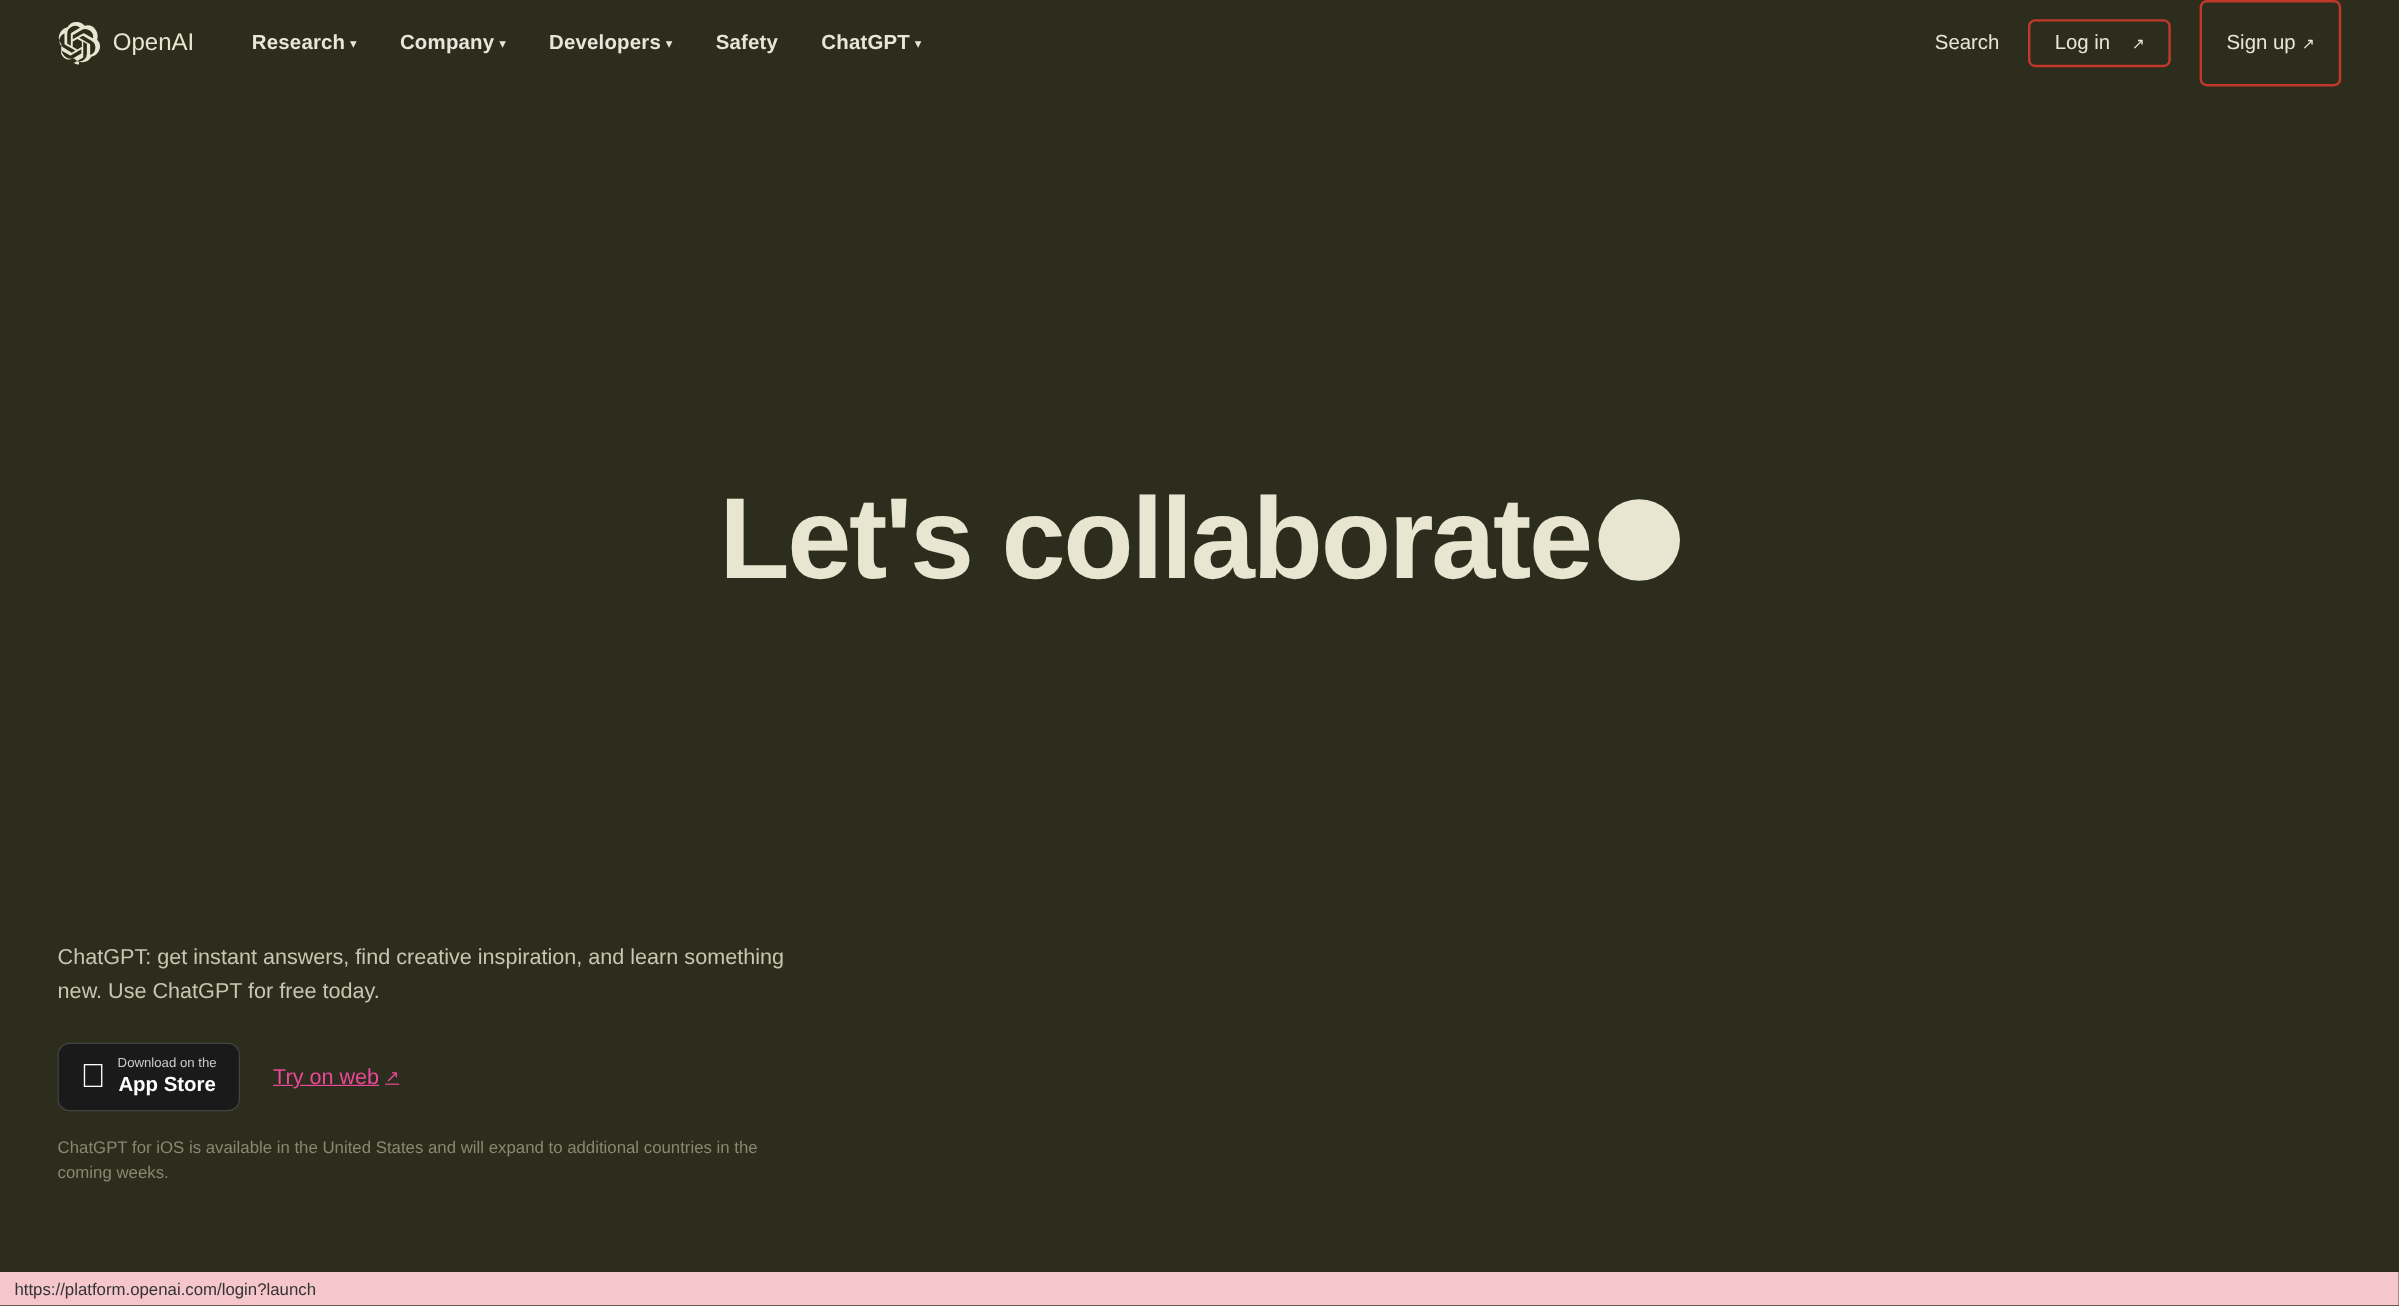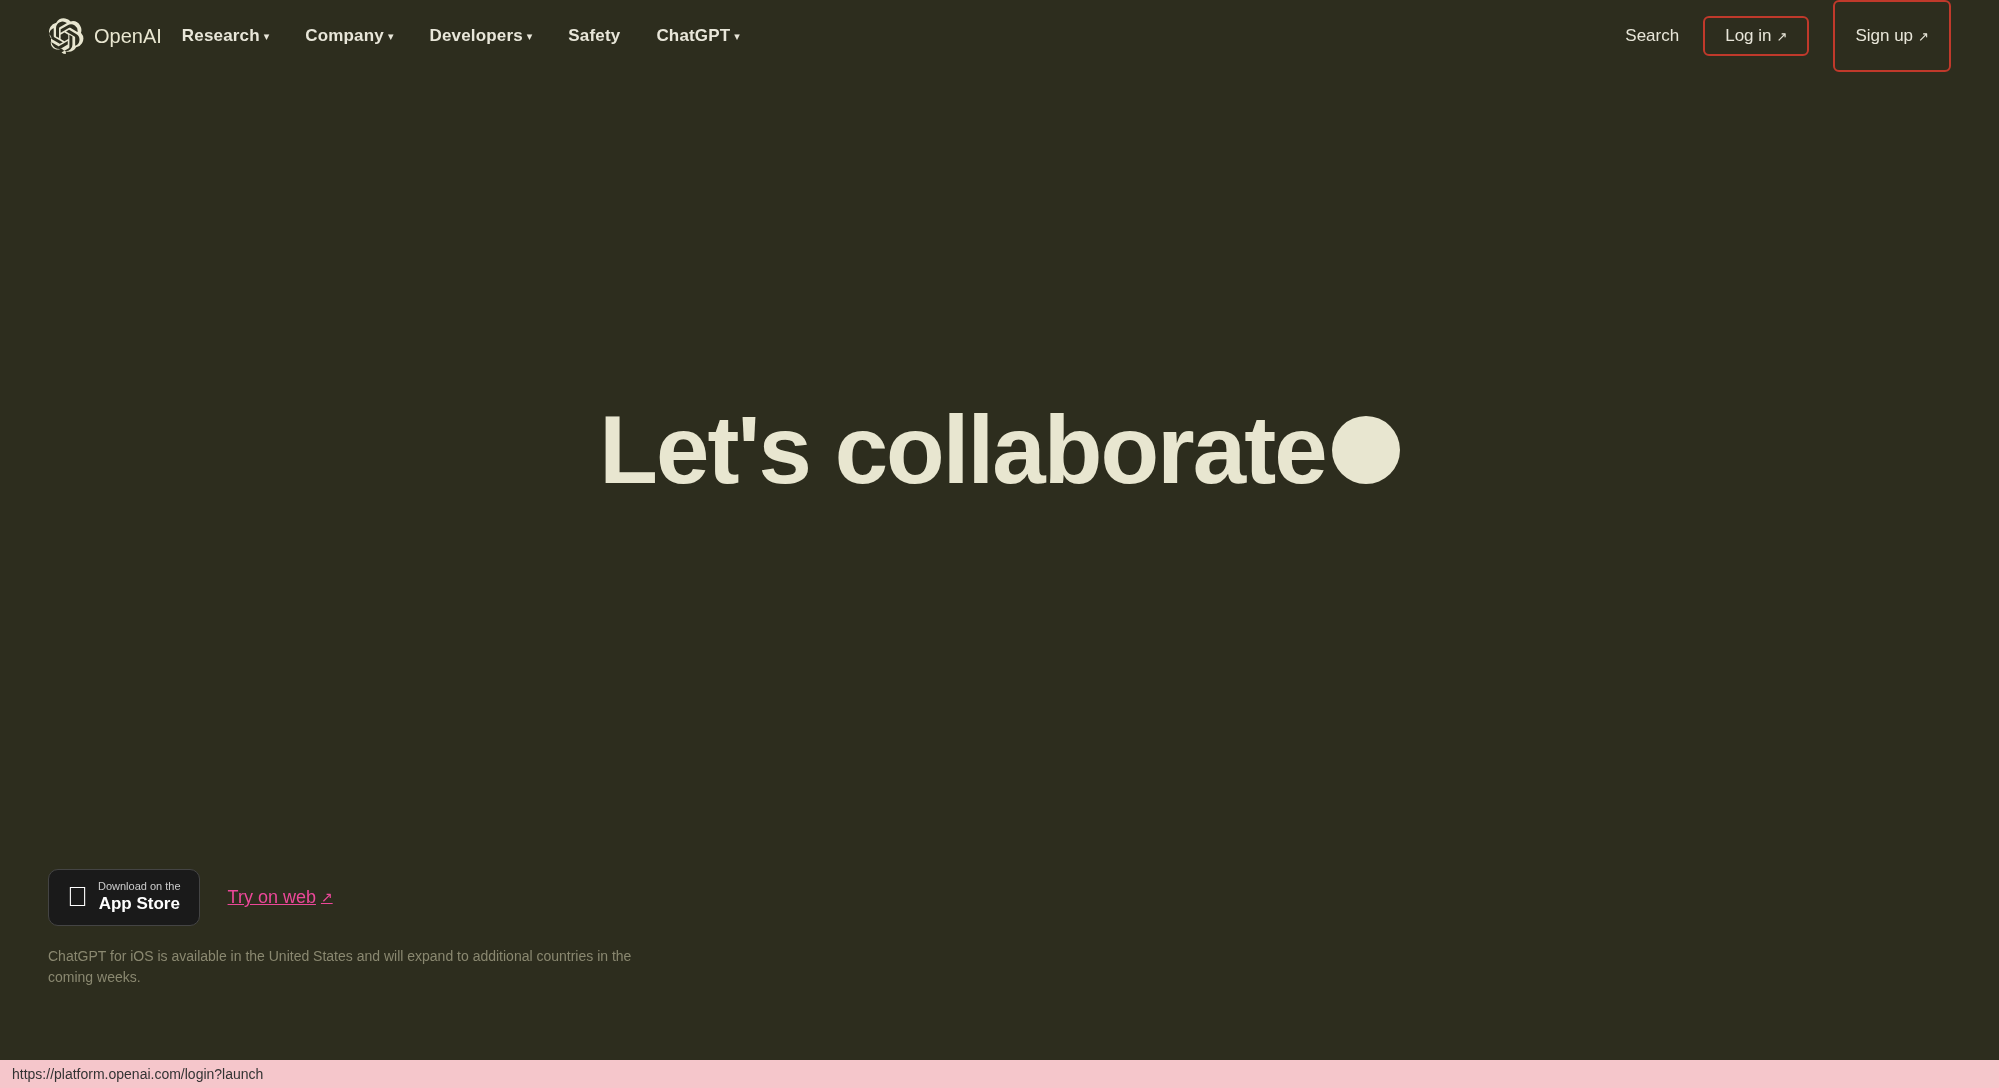--- a/index.html
+++ b/index.html
@@ -24,21 +24,21 @@
       justify-content: space-between;
       padding: 0 48px;
       height: 72px;
       position: relative;
       z-index: 10;
     }
 
     .nav-left {
       display: flex;
       align-items: center;
-      gap: 20px;
+      gap: 48px;
     }
 
     .logo-area {
       display: flex;
       align-items: center;
       gap: 10px;
       cursor: pointer;
     }
 
     .logo-icon {
@@ -90,21 +90,21 @@
     .btn-login {
       color: #e8e6d9;
       font-size: 17px;
       font-weight: 400;
       text-decoration: none;
       padding: 8px 20px;
       border: 2px solid #c0392b;
       border-radius: 6px;
       display: flex;
       align-items: center;
-      gap: 5px;
+      gap: 18px;
       cursor: pointer;
       background: transparent;
     }
 
     .btn-signup {
       color: #e8e6d9;
       font-size: 17px;
       font-weight: 400;
       text-decoration: none;
       padding: 24px 20px;
@@ -299,20 +299,21 @@
 </nav>
 
 <div class="hero">
   <h1 class="hero-title">
     <span>Let's collaborate</span>
       <span class="hero-dot"></span>
   </h1>
 </div>
 
 <div class="bottom-section">
+  <p class="bottom-description">ChatGPT: get instant answers, find creative inspiration, and learn something new. Use ChatGPT for free today.</p>
 
   <div class="cta-row">
     <a class="app-store-btn">
       <span class="app-store-icon"></span>
       <div class="app-store-text">
         <span class="app-store-small">Download on the</span>
         <span class="app-store-large">App Store</span>
       </div>
     </a>
 

